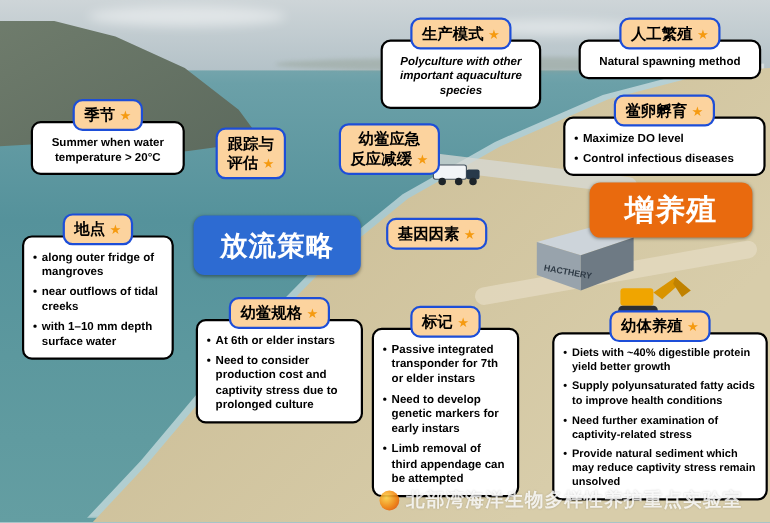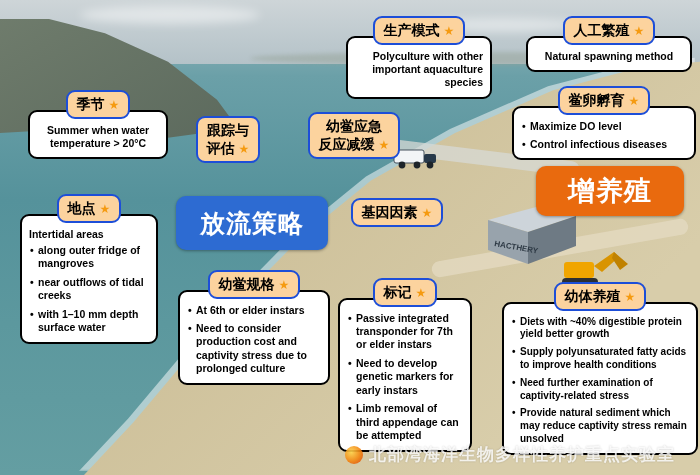--- a/index.html
+++ b/index.html
@@ -35,21 +35,21 @@
   
   .node { position:absolute; display:flex; flex-direction:column; align-items:center; z-index:5; }
   .pill { background:#fcd39e; border:2px solid #1d4ed8; border-radius:9px; padding:3px 9px;
     font-size:14px; font-weight:bold; color:#000; text-align:center; line-height:1.3;
     position:relative; z-index:2; white-space:nowrap; }
   .pill-text { white-space:pre-line; }
   .star { color:#f59a10; font-size:12px; margin-left:4px; }
   .nbody { background:#fff; border:2px solid #000; border-radius:9px; width:100%;
     padding:12px 7px 7px; margin-top:-9px; z-index:1;
     font-size:10.5px; font-weight:bold; color:#000; line-height:1.28; text-align:center; }
-  .nbody.left { text-align:right; }
+  .nbody.left { text-align:center;font-style:italic; }
   .intro { text-align:left; margin-bottom:3px; }
   .blist { list-style:none; text-align:left; }
   .blist li { padding-left:9px; position:relative; margin-bottom:5px; }
   .blist li:last-child { margin-bottom:0; }
   .blist li::before { content:"\2022"; position:absolute; left:1px; }
 
   .bigbox { position:absolute; display:flex; align-items:center; justify-content:center;
     color:#fff; font-weight:bold; border-radius:10px; z-index:5;
     box-shadow:0 1px 3px rgba(0,0,0,.35); letter-spacing:1px; }
   .bigbox.release { left:176px; top:196px; width:152px; height:54px; background:#2d6bd2; font-size:25px; }
@@ -156,21 +156,20 @@
         <li>Control infectious diseases</li>
       </ul>
     </div>
   </div>
 
   <div class="node" style="left:20px; top:194px; width:138px;">
     <div class="pill">
       <span class="pill-text">地点</span><span class="star">★</span>
     </div>
     <div class="nbody">
-      <p class="intro">Intertidal areas</p>
       <ul class="blist">
         <li>along outer fridge of mangroves</li>
         <li>near outflows of tidal creeks</li>
         <li>with 1–10 mm depth surface water</li>
       </ul>
     </div>
   </div>
 
   <div class="node" style="left:338px; top:198px; width:118px;">
     <div class="pill">

